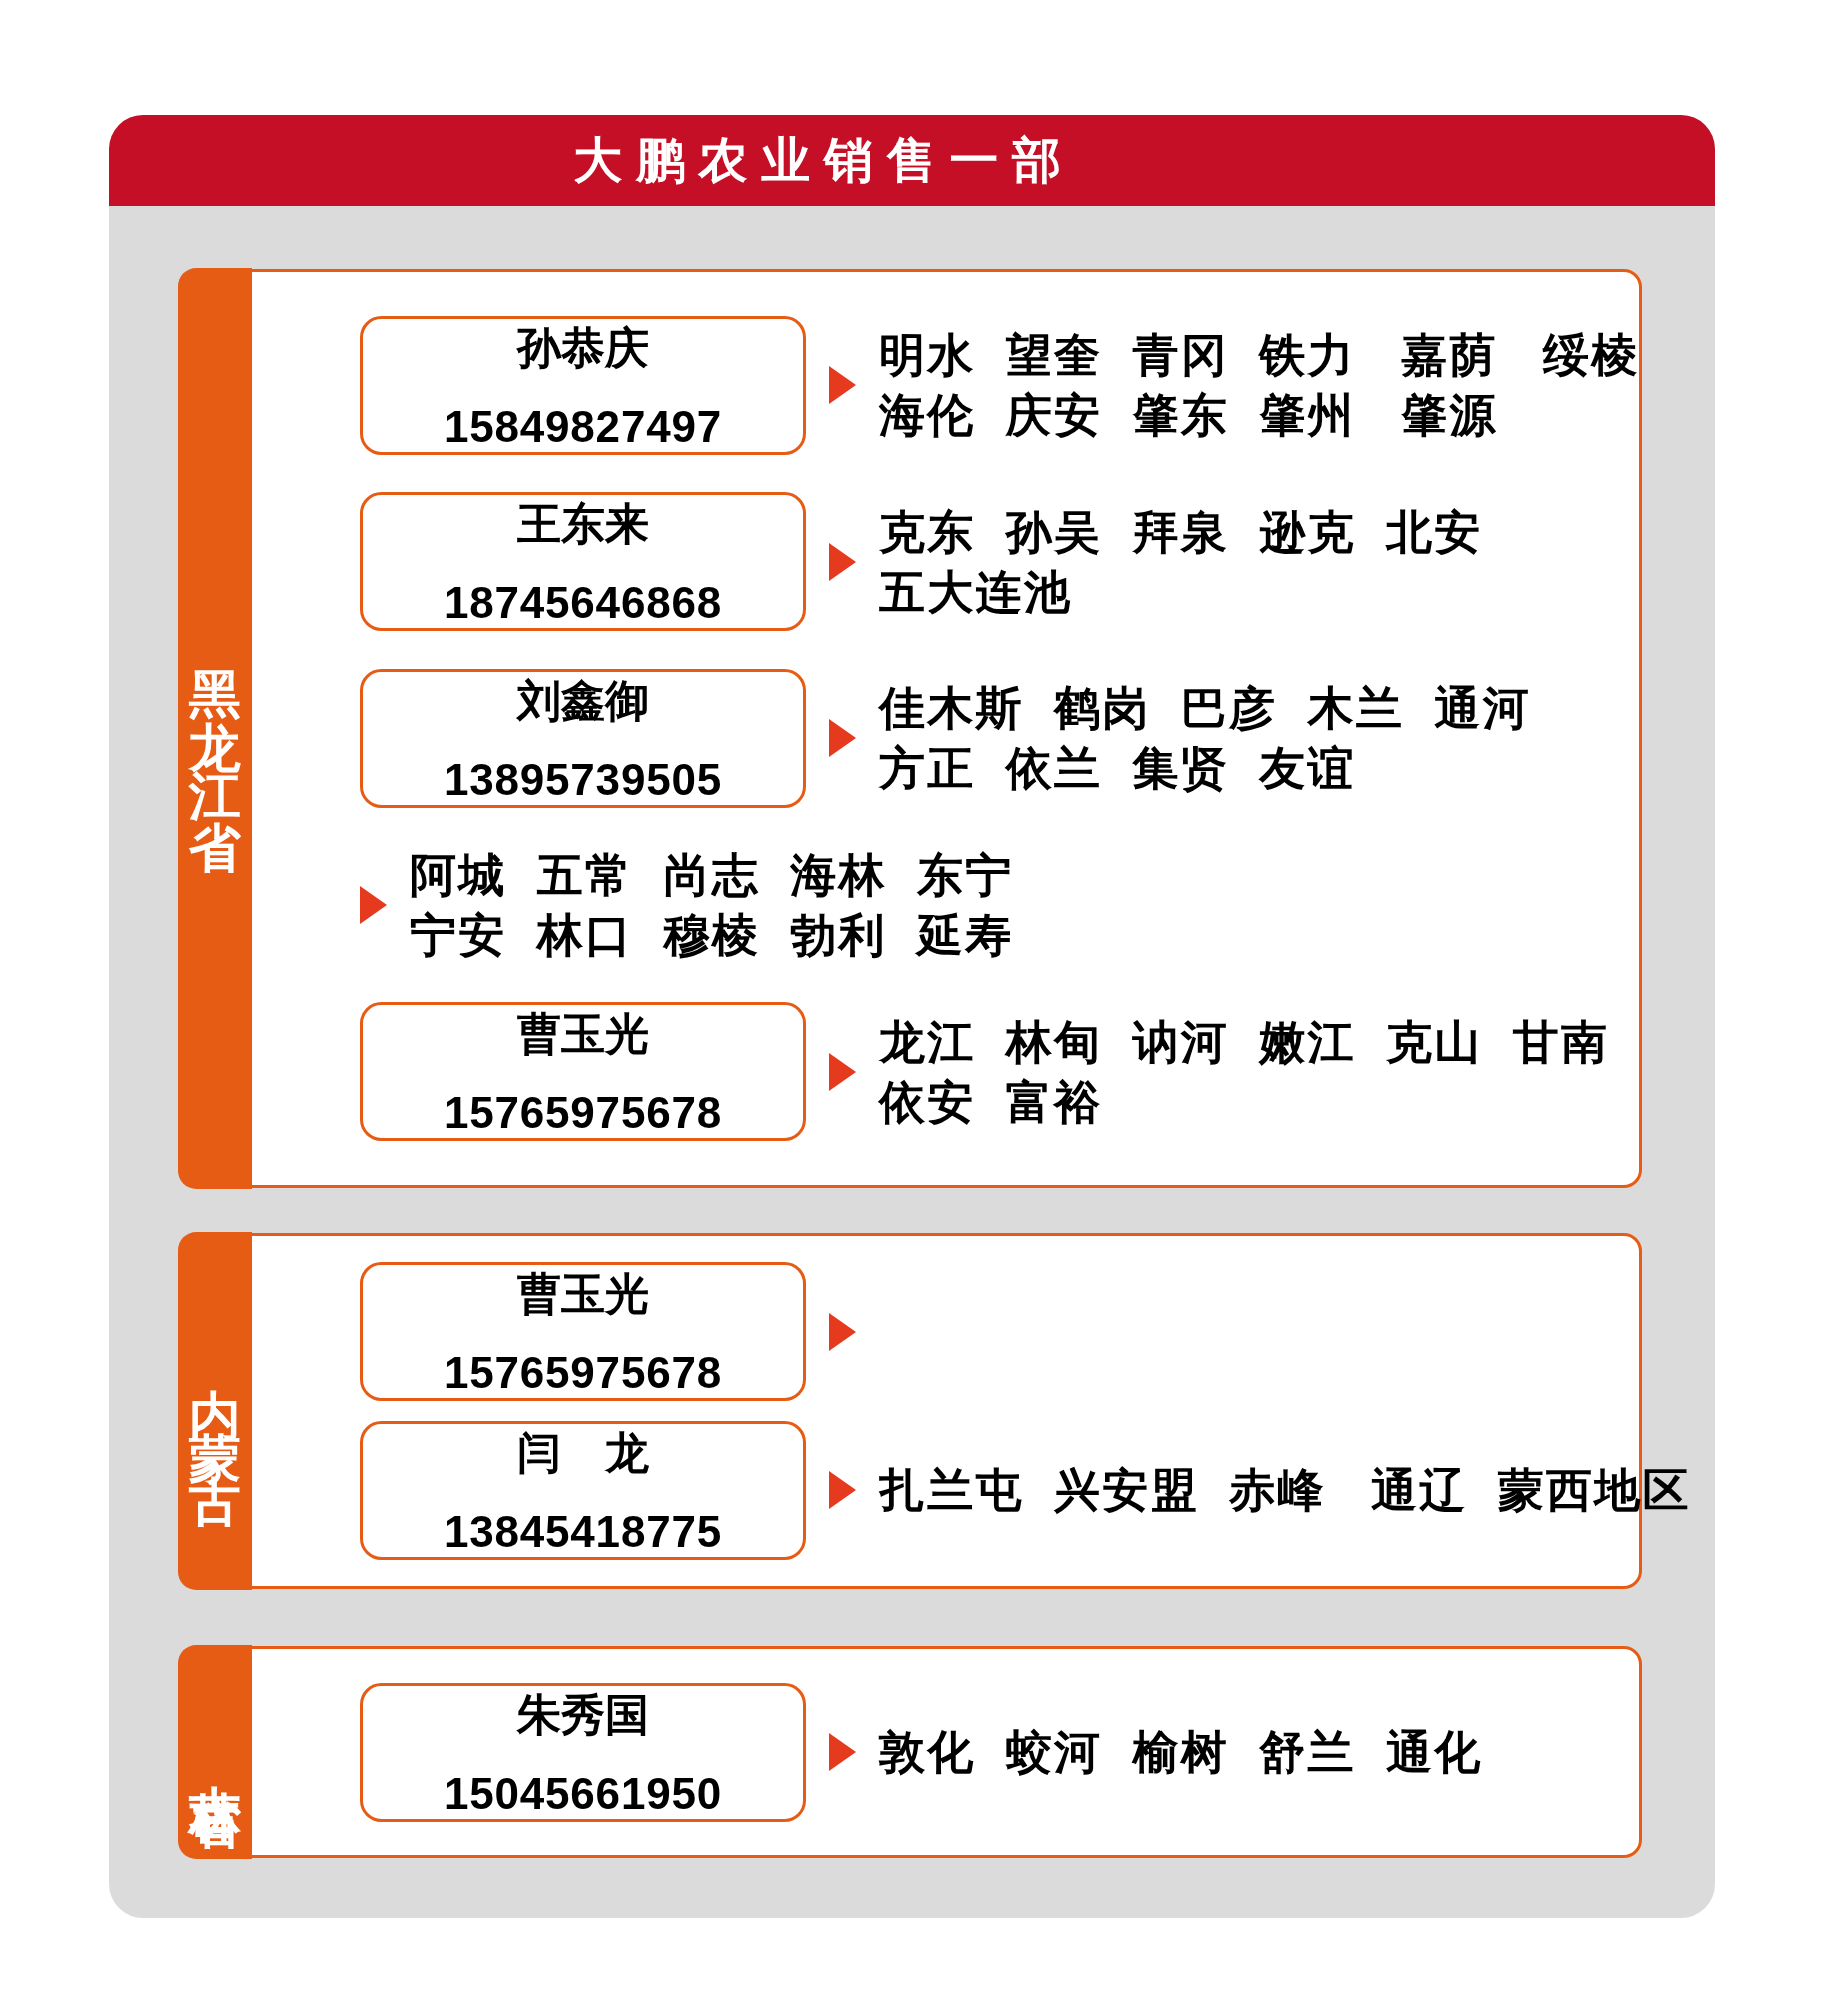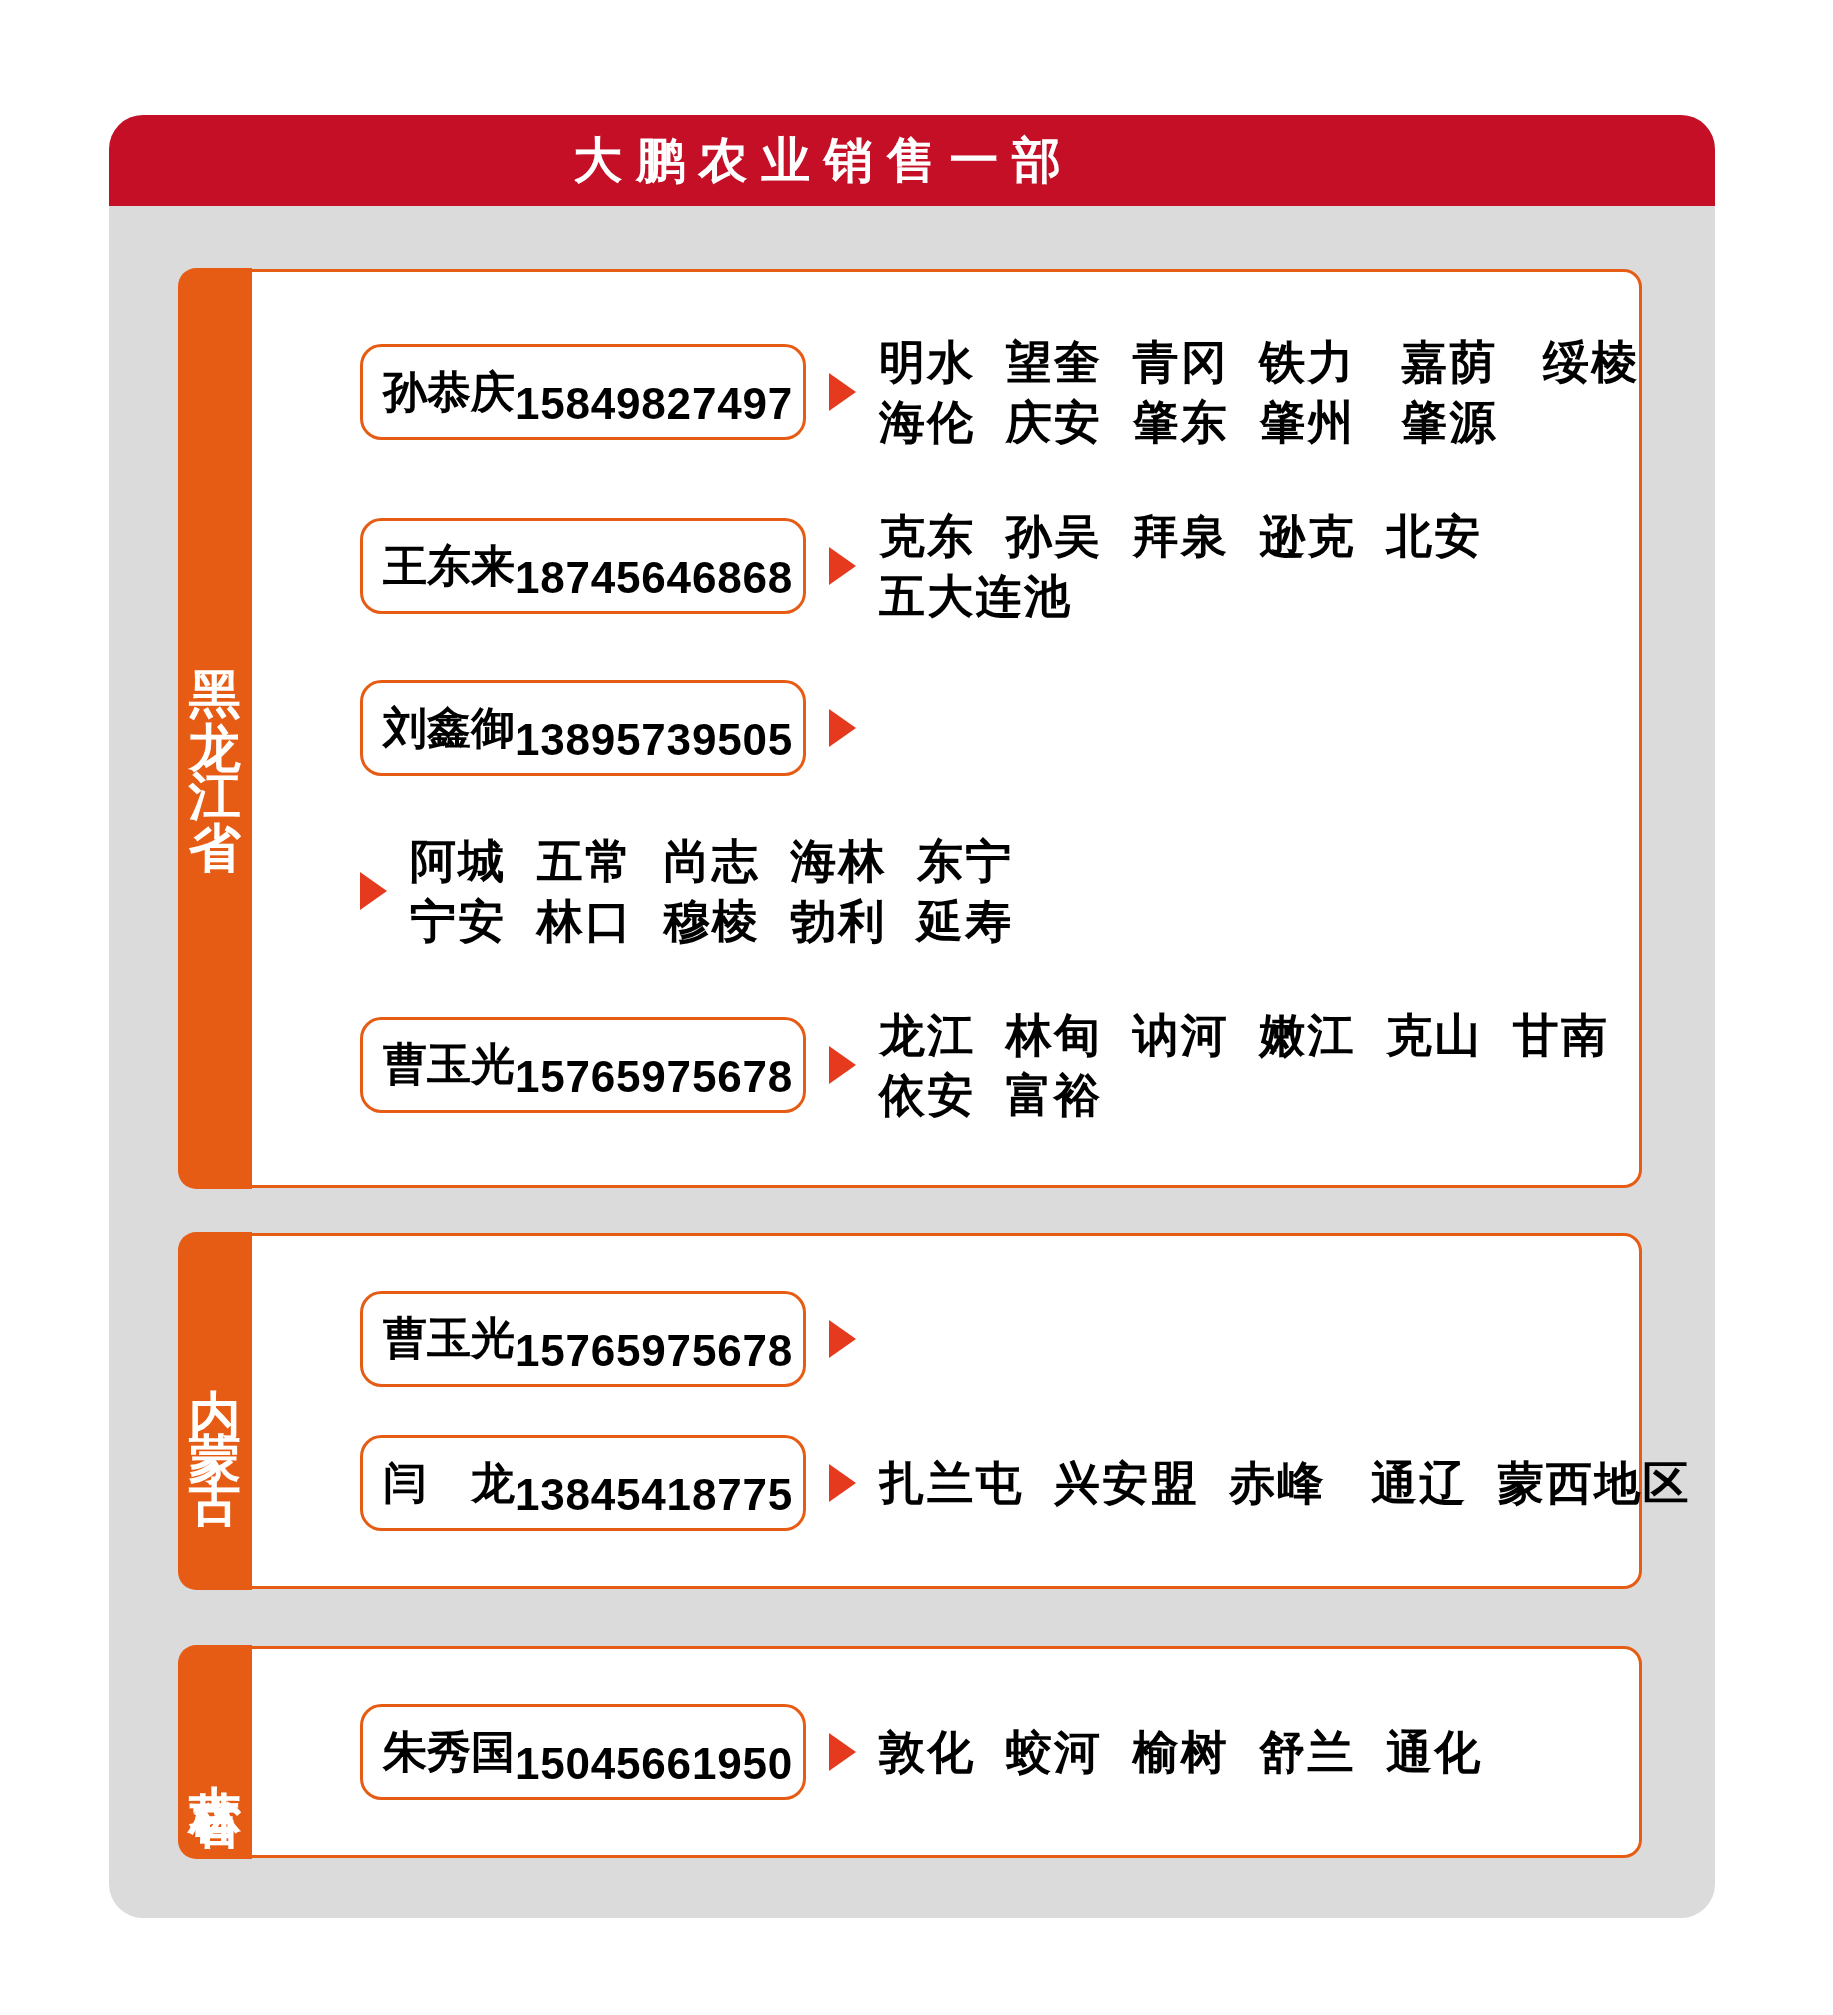--- a/index.html
+++ b/index.html
@@ -23,21 +23,21 @@
   .vtext{writing-mode:vertical-rl;text-orientation:upright;color:#ffffff;
          font-weight:bold;font-size:52px;line-height:74px;}
   .s1 .vtext{letter-spacing:50px;}
   .s2 .vtext{letter-spacing:43px;}
   .s3 .vtext{letter-spacing:6.1px;}
   .rows{margin-left:70px;height:100%;display:flex;flex-direction:column;
         justify-content:space-evenly;padding:6.1px 15.3px 6.1px 108px;box-sizing:border-box;}
   .row{display:flex;align-items:center;gap:23px;}
   .namebox{width:446px;min-height:86px;flex-shrink:0;background:var(--panel-white);
            border:3.8px solid var(--orange);border-radius:21.4px;box-sizing:border-box;
-           display:flex;align-items:center;justify-content:space-between;padding:8px 20px;}
+           display:flex;align-items:center;justify-content:space-between;padding:0 20px;flex-direction:column;}
   .cname{font-size:44px;font-weight:bold;color:var(--text-black);white-space:pre;}
   .cphone{font-size:44px;font-weight:bold;color:var(--text-black);letter-spacing:0.8px;margin-top:24px;}
   .arrow{width:0;height:0;flex-shrink:0;
          border-left:27.5px solid var(--arrow-red);
          border-top:19px solid transparent;border-bottom:19px solid transparent;}
   .regions{display:flex;flex-direction:column;}
   .rline{font-size:46px;font-weight:bold;line-height:60px;color:var(--text-black);
          white-space:pre;letter-spacing:2.3px;}
 </style>
 </head>
@@ -80,20 +80,24 @@
           </div>
         </div>
 
 
         <div class="row">
           <div class="namebox">
             <span class="cname">刘鑫御</span>
             <span class="cphone">13895739505</span>
           </div>
           <span class="arrow"></span>
+          <div class="regions">
+            <div class="rline">佳木斯  鹤岗  巴彦  木兰  通河</div>
+            <div class="rline">方正  依兰  集贤  友谊</div>
+          </div>
         </div>
 
         <div class="row">
           <span class="arrow"></span>
           <div class="regions">
             <div class="rline">阿城  五常  尚志  海林  东宁</div>
             <div class="rline">宁安  林口  穆棱  勃利  延寿</div>
           </div>
         </div>
 

